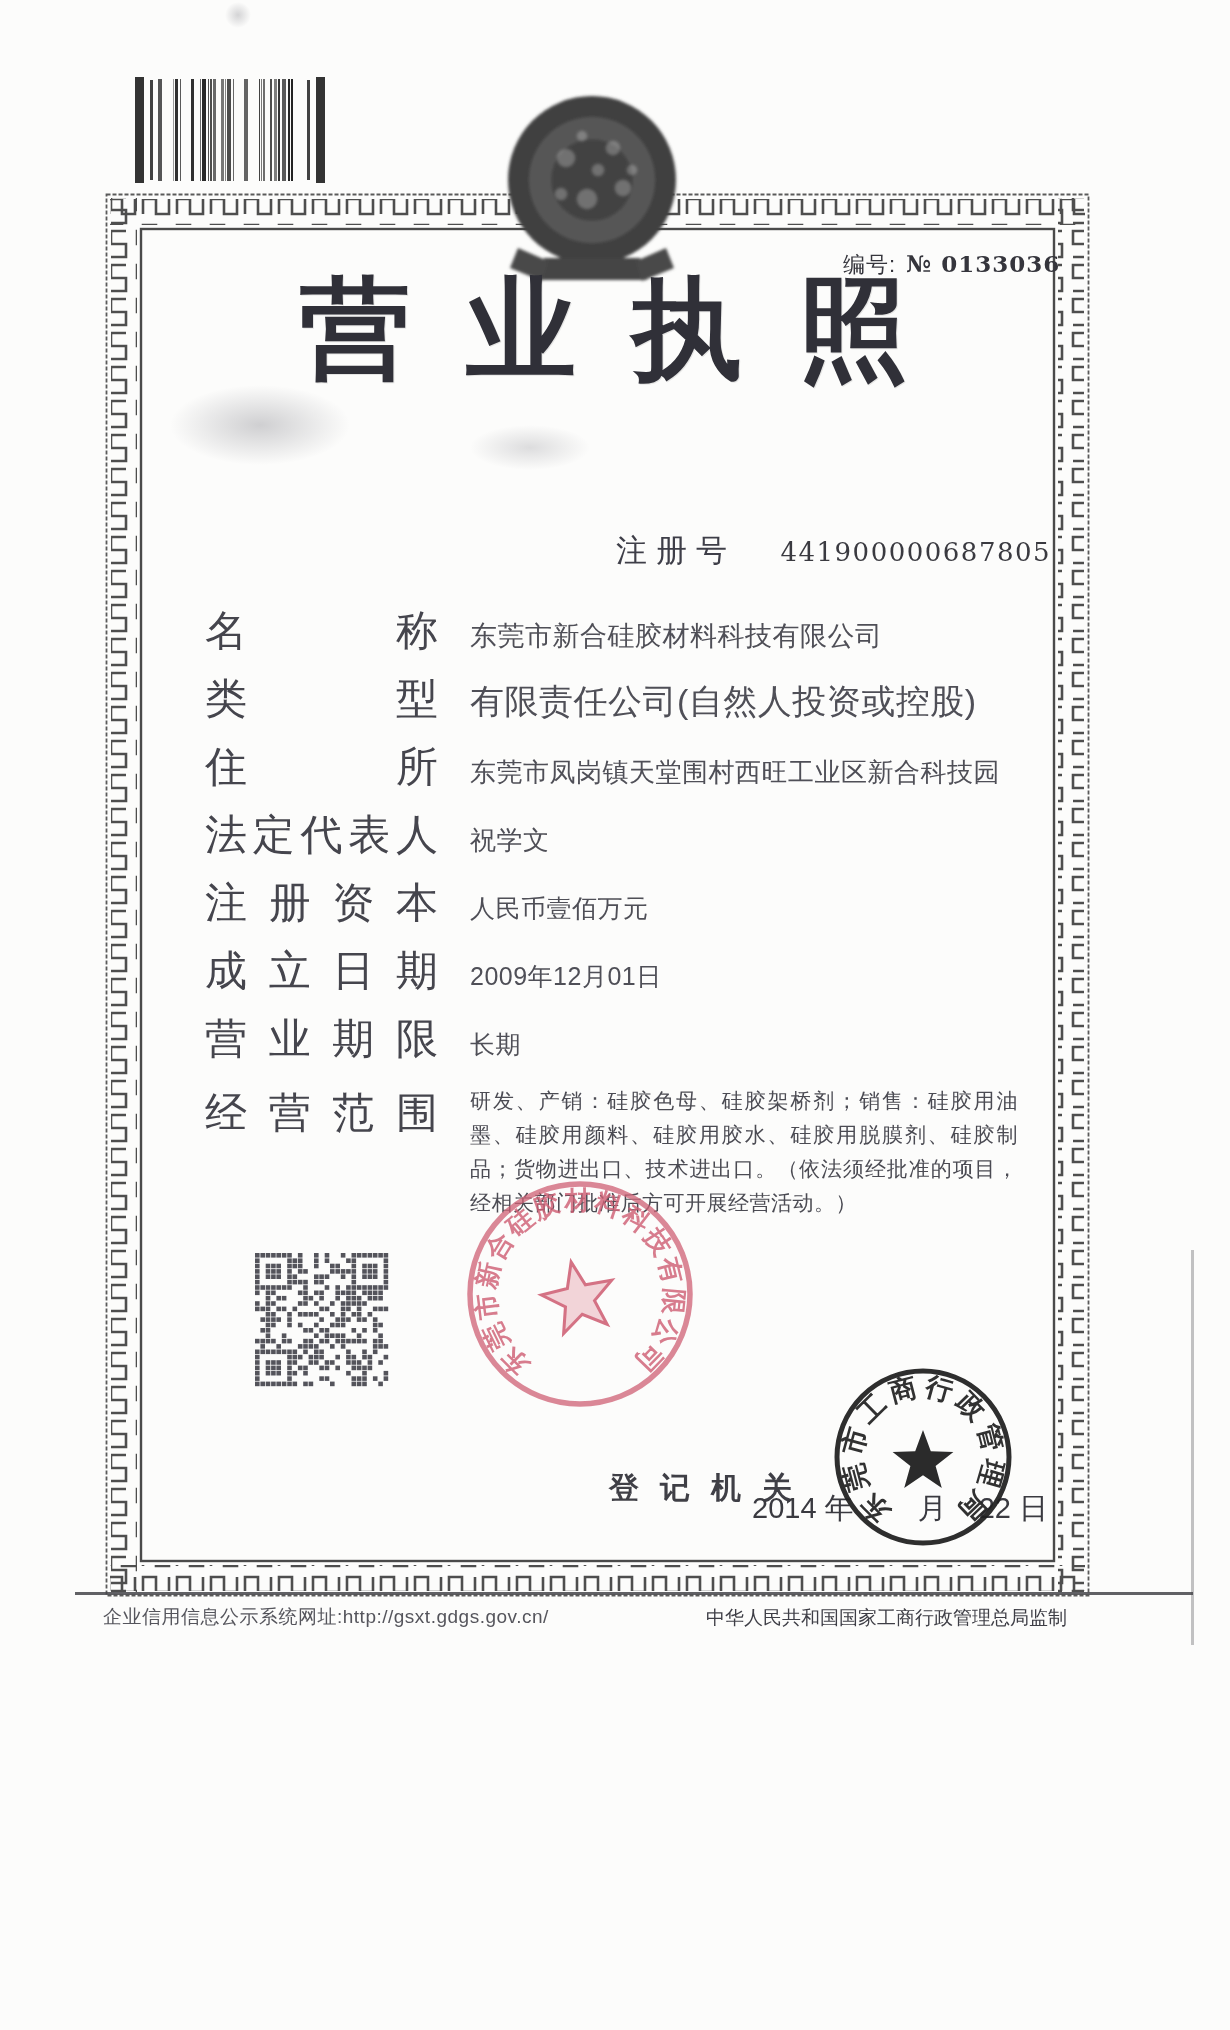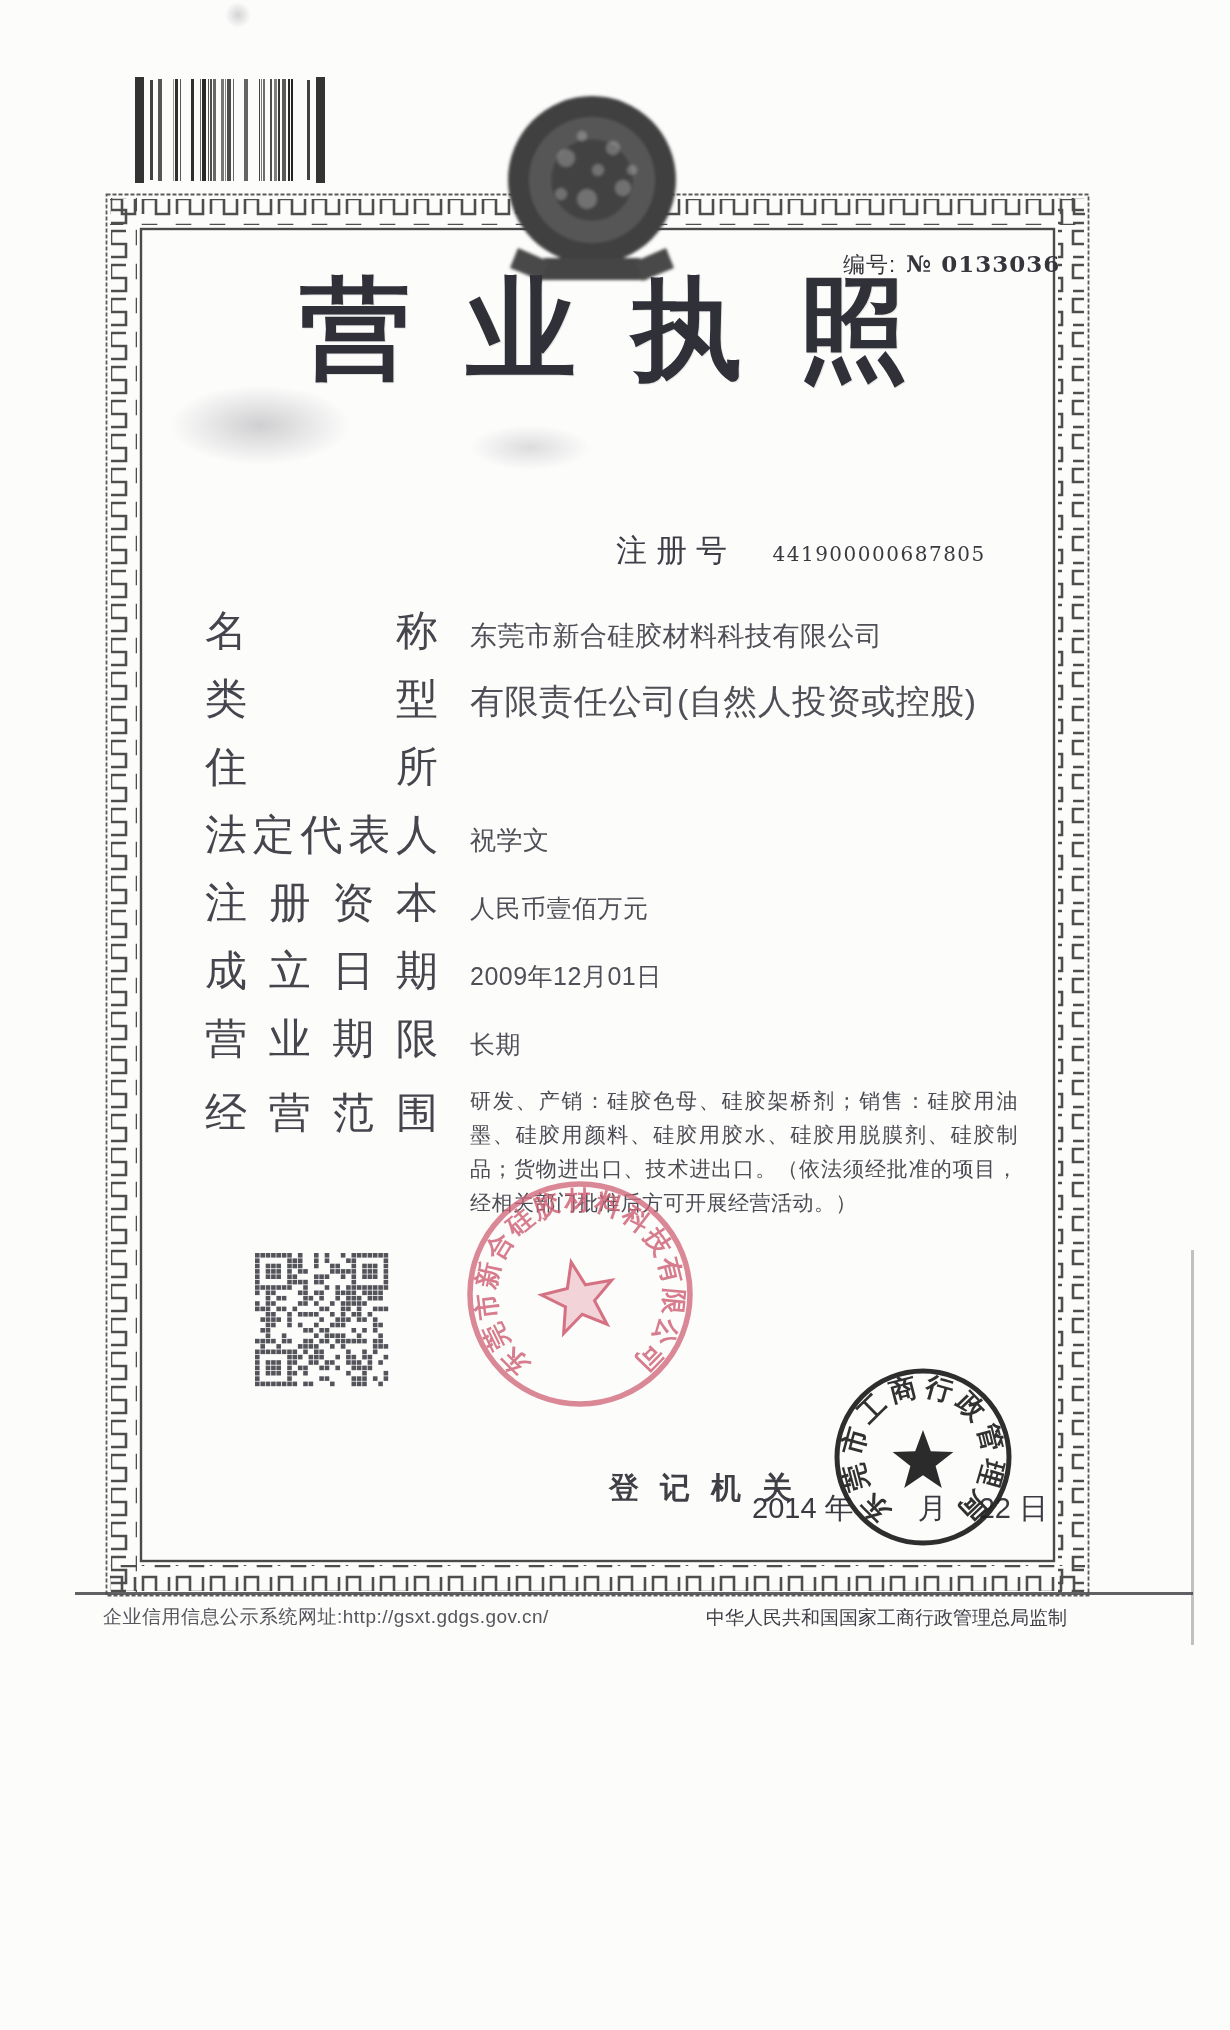--- a/index.html
+++ b/index.html
@@ -17,21 +17,21 @@
   
   .serial{position:absolute;left:843px;top:250px;z-index:3;font-size:22px;color:#35353c;letter-spacing:1px;}
   .serial .serial-no{font-family:"DejaVu Serif",serif;font-weight:700;margin-left:10px;font-size:23px;}
   
   .title{position:absolute;left:300px;top:256px;width:608px;z-index:3;
          font-size:110px;font-weight:900;color:#303038;text-shadow:1px 1px 0 #55555522;}
   .js-justify{display:flex;justify-content:space-between;}
   
   .regline{position:absolute;left:616px;top:530px;z-index:3;white-space:nowrap;}
   .reg-label{font-size:31px;letter-spacing:9px;color:#3e3e48;font-weight:500;}
-  .reg-no{font-family:"DejaVu Serif",serif;font-size:20px;color:#3a3a40;margin-left:32px;letter-spacing:1.5px;}
+  .reg-no{font-family:"DejaVu Serif",serif;font-size:26px;color:#3a3a40;margin-left:40px;letter-spacing:1.5px;}
   
   .rows{position:absolute;left:205px;top:608px;width:820px;z-index:3;}
   .row{display:flex;align-items:baseline;height:68px;}
   .row:last-child{height:auto;align-items:flex-start;}
   .row-label{width:233px;flex:none;font-size:42px;font-weight:500;color:#45454d;line-height:1.1;}
   .row:last-child .row-label{padding-top:6px;}
   .row-value{margin-left:32px;font-size:26px;color:#4f4f57;letter-spacing:.5px;white-space:nowrap;}
   .row-value.v-scope{font-size:21px;line-height:34px;width:548px;white-space:normal;
                      letter-spacing:.5px;color:#4b4b53;text-align:justify;}
   
@@ -166,20 +166,21 @@
           <span>类</span>
           <span>型</span>
         </div>
       <div class="row-value" style="font-size:34px">有限责任公司(自然人投资或控股)</div>
     </div>
     <div class="row">
       <div class="row-label js-justify">
           <span>住</span>
           <span>所</span>
         </div>
+      <div class="row-value">东莞市凤岗镇天堂围村西旺工业区新合科技园</div>
     </div>
     <div class="row">
       <div class="row-label js-justify">
           <span>法</span>
           <span>定</span>
           <span>代</span>
           <span>表</span>
           <span>人</span>
         </div>
       <div class="row-value">祝学文</div>

